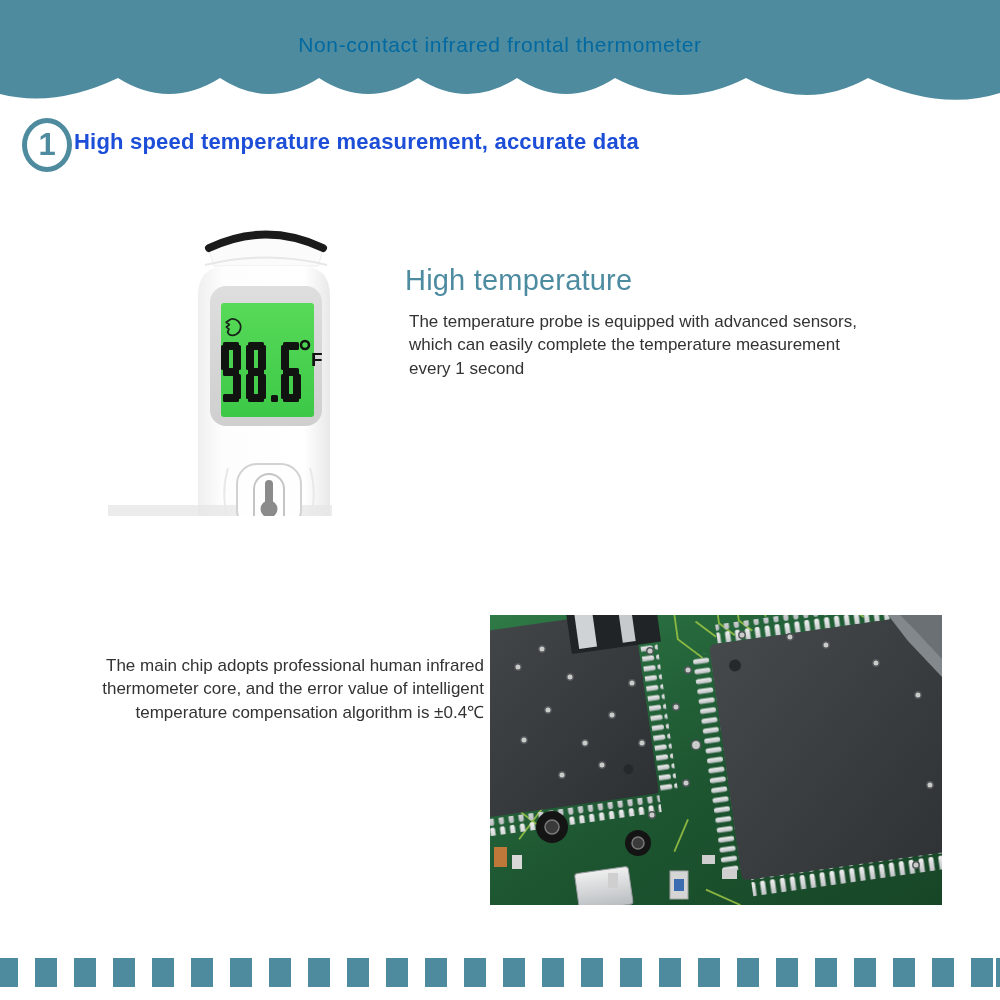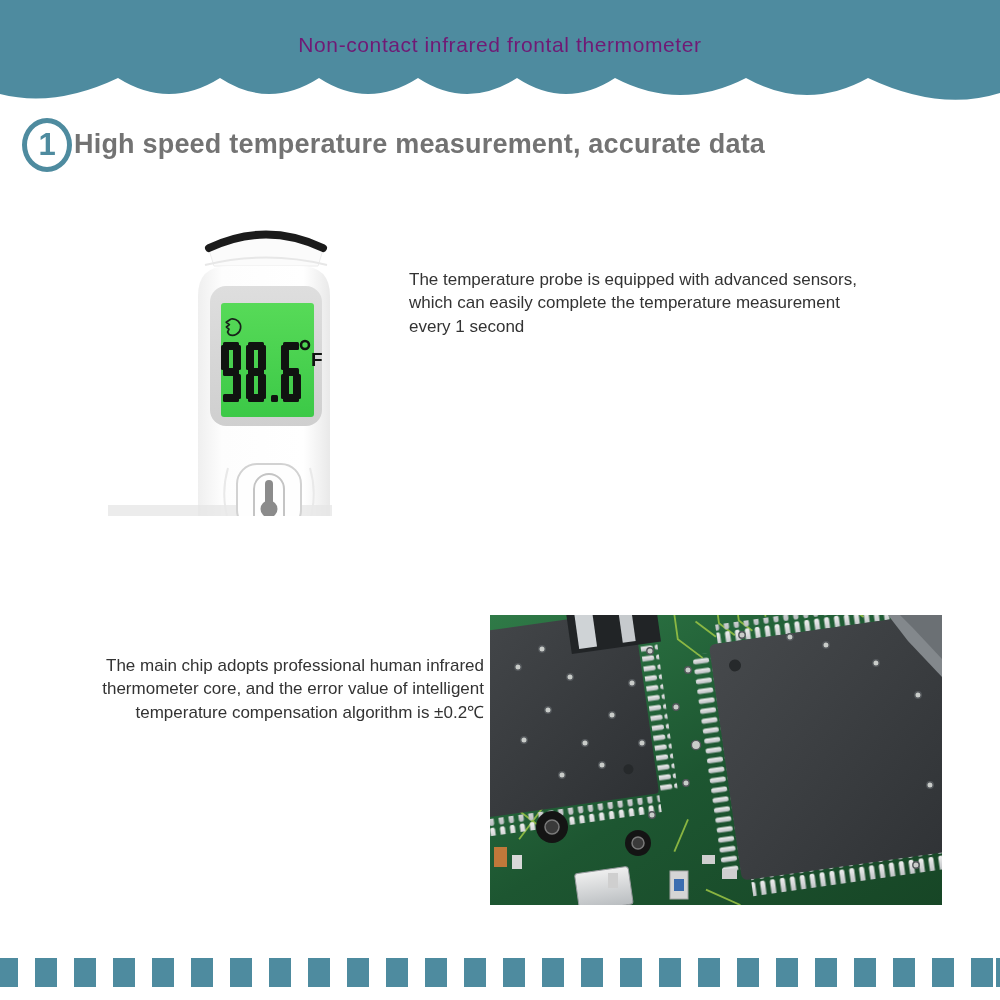--- a/index.html
+++ b/index.html
@@ -2,28 +2,28 @@
 <html><head>
 <meta charset="utf-8">
 <style>
   html,body{margin:0;padding:0;background:#fff;}
   .page{position:relative;width:1000px;height:1000px;background:#fff;overflow:hidden;
         font-family:"Liberation Sans",sans-serif;}
 
   
   .banner{position:absolute;top:0;left:0;width:1000px;height:115px;}
   .banner-title{position:absolute;top:33px;left:0;width:1000px;text-align:center;
-    font-size:21px;font-weight:300;letter-spacing:.6px;color:#701a75;}
+    font-size:21px;font-weight:300;letter-spacing:.6px;color:#0369a1;}
 
   
   .feature-num{position:absolute;left:22px;top:118px;width:40px;height:44px;
     border:5px solid #4e8b9f;border-radius:50%;display:flex;align-items:center;justify-content:center;
     font-size:31px;font-weight:bold;color:#4e8b9f;}
-  .feature-title{position:absolute;left:74px;top:129px;font-size:27px;font-weight:600;
-    color:#737373;letter-spacing:.2px;white-space:nowrap;}
+  .feature-title{position:absolute;left:74px;top:129px;font-size:22px;font-weight:600;
+    color:#1d4ed8;letter-spacing:.2px;white-space:nowrap;}
 
   
   .product-photo{position:absolute;left:108px;top:208px;width:316px;height:308px;overflow:hidden;}
 
   
   .sec-heading{font-size:29px;font-weight:500;color:#4d8ba1;margin:0 0 13px 0;letter-spacing:.2px;}
   .sec-body{font-size:17px;color:#333;line-height:1.38;margin:4px;white-space:pre-line;}
   .sec-high{position:absolute;left:405px;top:264px;width:545px;text-align:left;}
   .sec-accuracy{position:absolute;left:20px;top:650px;width:468px;text-align:right;}
 
@@ -125,20 +125,21 @@
         <rect x="146" y="266" width="30" height="56" rx="15" fill="none" stroke="#c4c4c4" stroke-width="2"></rect>
         <g>
           <rect x="157" y="272" width="8" height="26" rx="4" fill="#8b8b8b"></rect>
           <circle cx="161" cy="301" r="8.5" fill="#8b8b8b"></circle>
         </g>
       </g>
     </svg>
   </div>
 
   <div class="sec-high">
+    <h2 class="sec-heading">High temperature</h2>
     <p class="sec-body">The temperature probe is equipped with advanced sensors,
 which can easily complete the temperature measurement
 every 1 second</p>
   </div>
 
   <div class="circuit-photo">
     <svg width="452" height="290" viewBox="0 0 452 290">
       <defs>
         <linearGradient id="boardG" x1="0" y1="0" x2="1" y2="1">
           <stop offset="0" stop-color="#2f7a47"></stop>
@@ -257,18 +258,18 @@
       <g>
         <polygon points="398,0 452,0 452,62 418,26" fill="#83888c"></polygon>
         <polygon points="410,0 452,0 452,44 422,12" fill="#6b7074"></polygon>
       </g>
     </svg>
   </div>
 
   <div class="sec-accuracy">
     <p class="sec-body">The main chip adopts professional human infrared
 thermometer core, and the error value of intelligent
-temperature compensation algorithm is ±0.2℃</p>
+temperature compensation algorithm is ±0.4℃</p>
   </div>
 
   <div class="squares-strip"></div>
 
 </div>
 
 </body></html>

